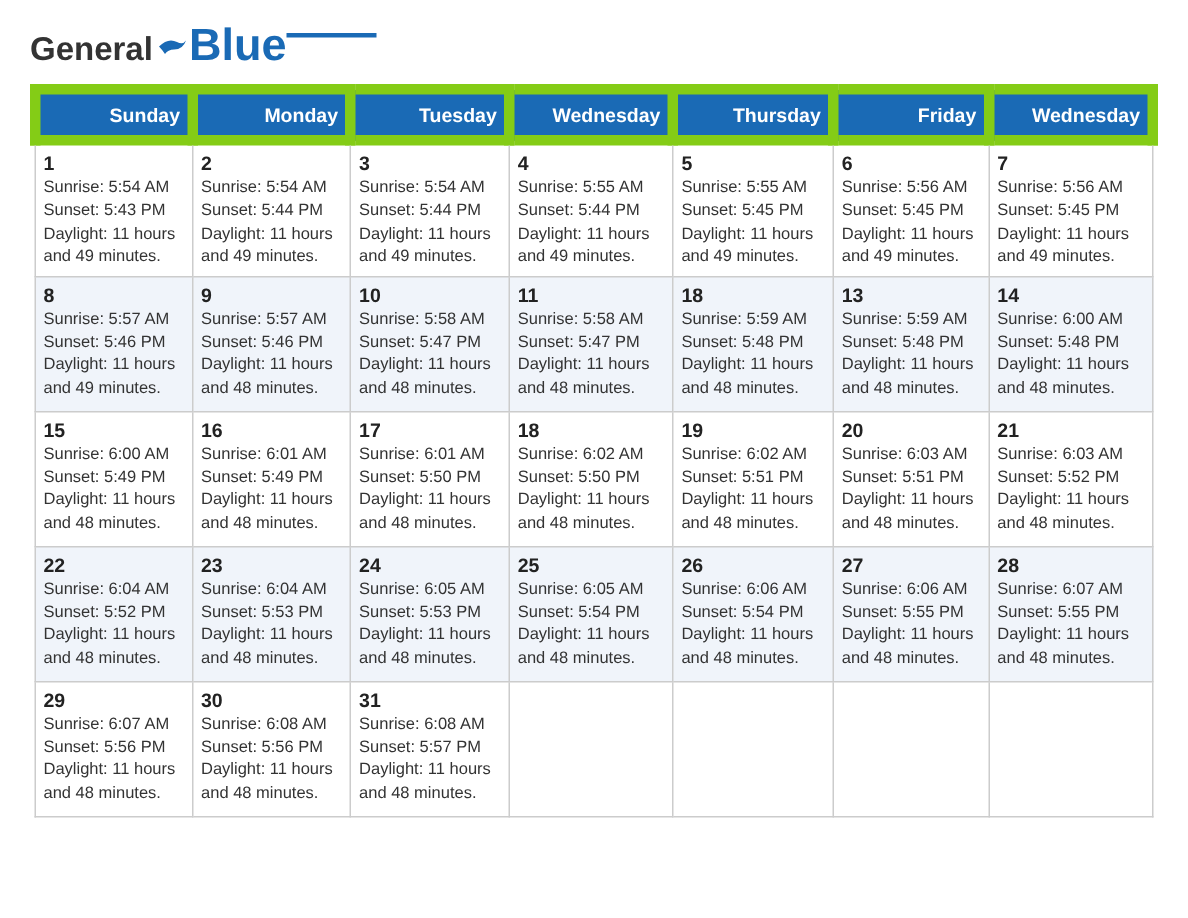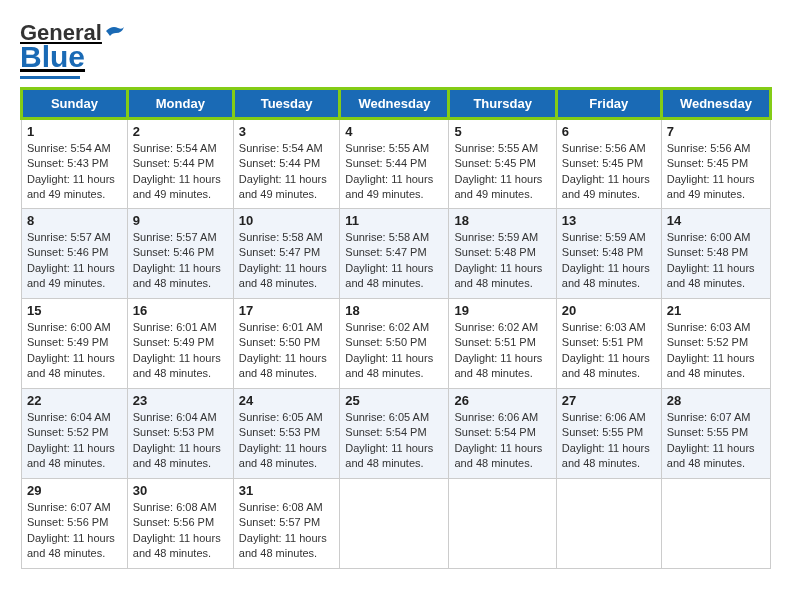--- a/index.html
+++ b/index.html
@@ -11,23 +11,22 @@
       padding: 20px;
     }
     .header {
       display: flex;
       justify-content: space-between;
       align-items: flex-start;
       margin-bottom: 8px;
     }
     .logo {
       display: flex;
-      flex-direction: column;
+      flex-direction: row;
       align-items: flex-start;
-      text-decoration: underline;
     }
     .logo-line {
       width: 60px;
       height: 3px;
       background: #1a6ab5;
       margin-top: 2px;
     }
     .title-block {
       text-align: right;
     }
@@ -44,24 +43,24 @@
     }
     .calendar {
       width: 100%;
       border-collapse: collapse;
       font-size: 11px;
     }
     .calendar thead tr th {
       background: #1a6ab5;
       color: #fff;
       padding: 6px 5px;
-      text-align: center;
+      text-align: right;
       font-size: 13px;
       font-weight: bold;
-      border: 3px solid #84cc16;
+      border: 7px solid #84cc16;
     }
     .calendar tbody tr td {
       border: 1px solid #ccc;
       padding: 4px 5px;
       vertical-align: top;
       width: 113px;
       height: 90px;
       background: #fff;
     }
     .calendar tbody tr:nth-child(even) td {

